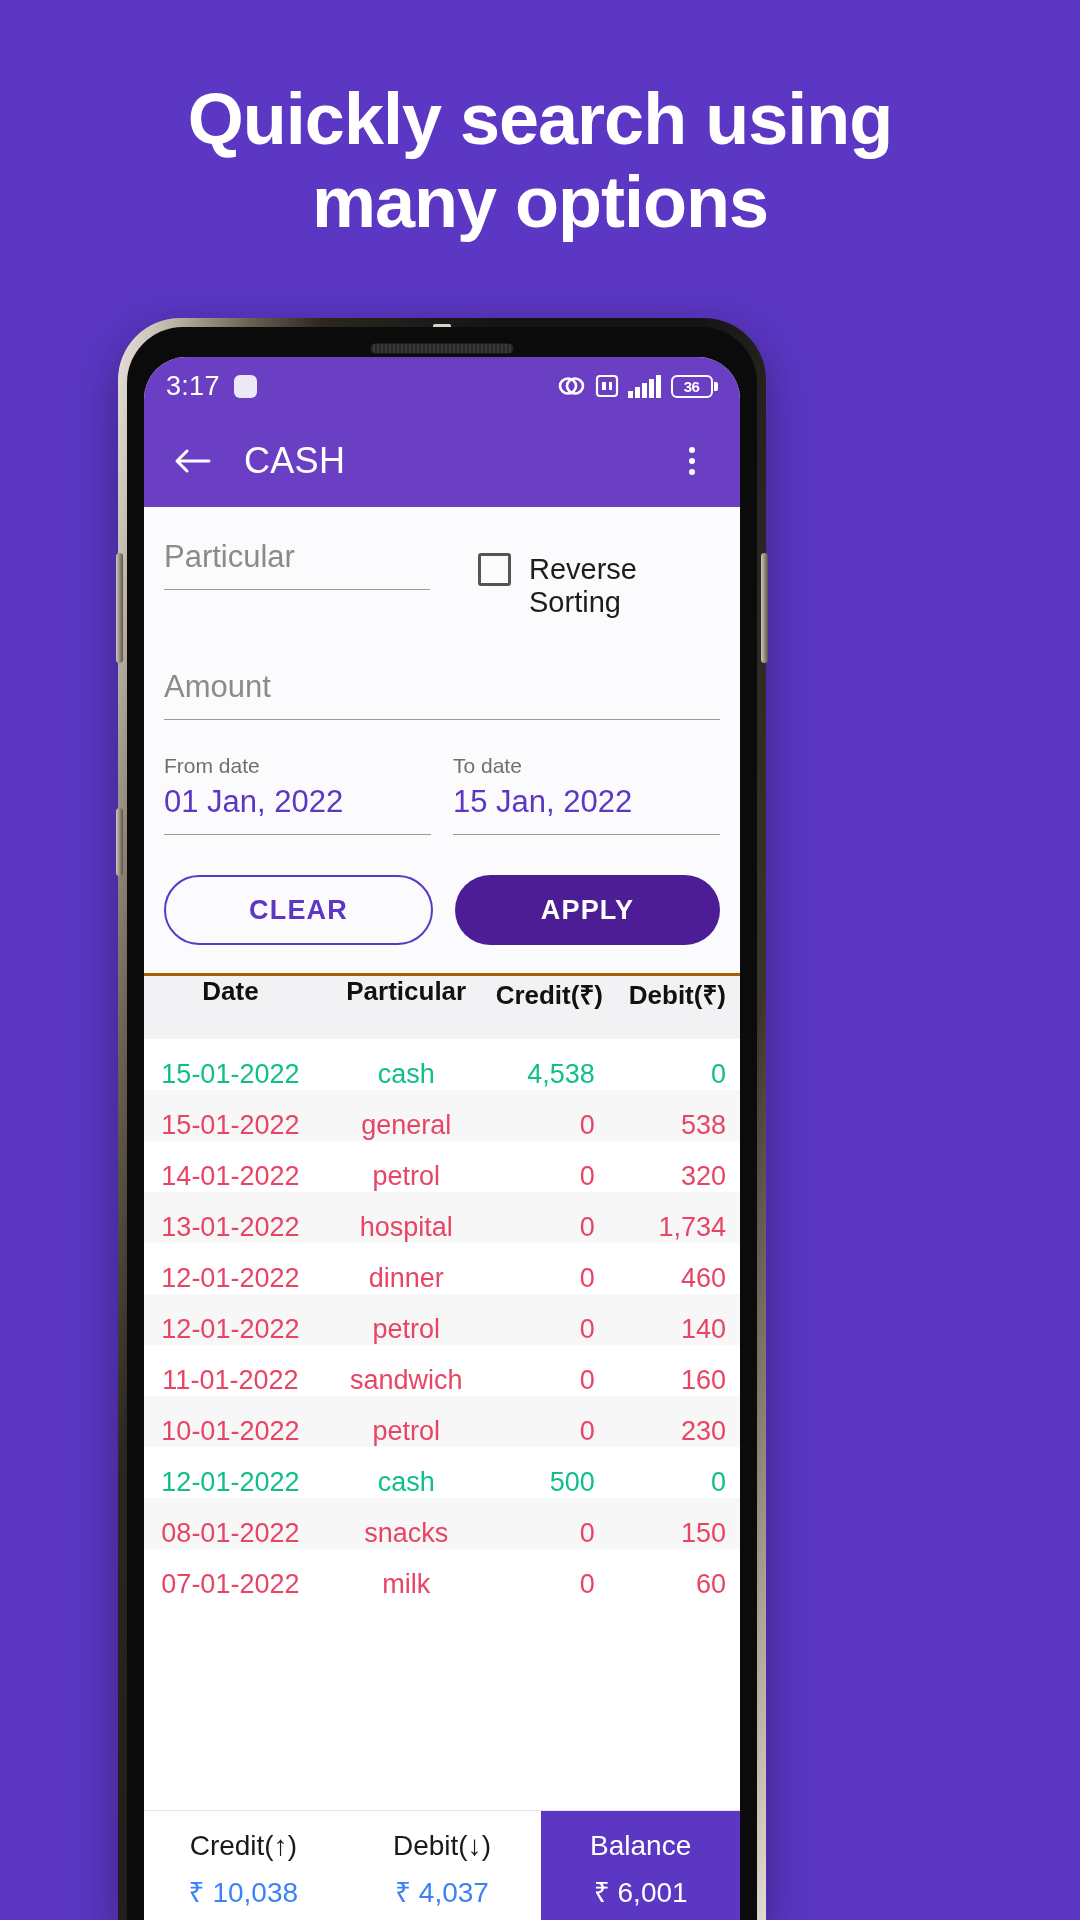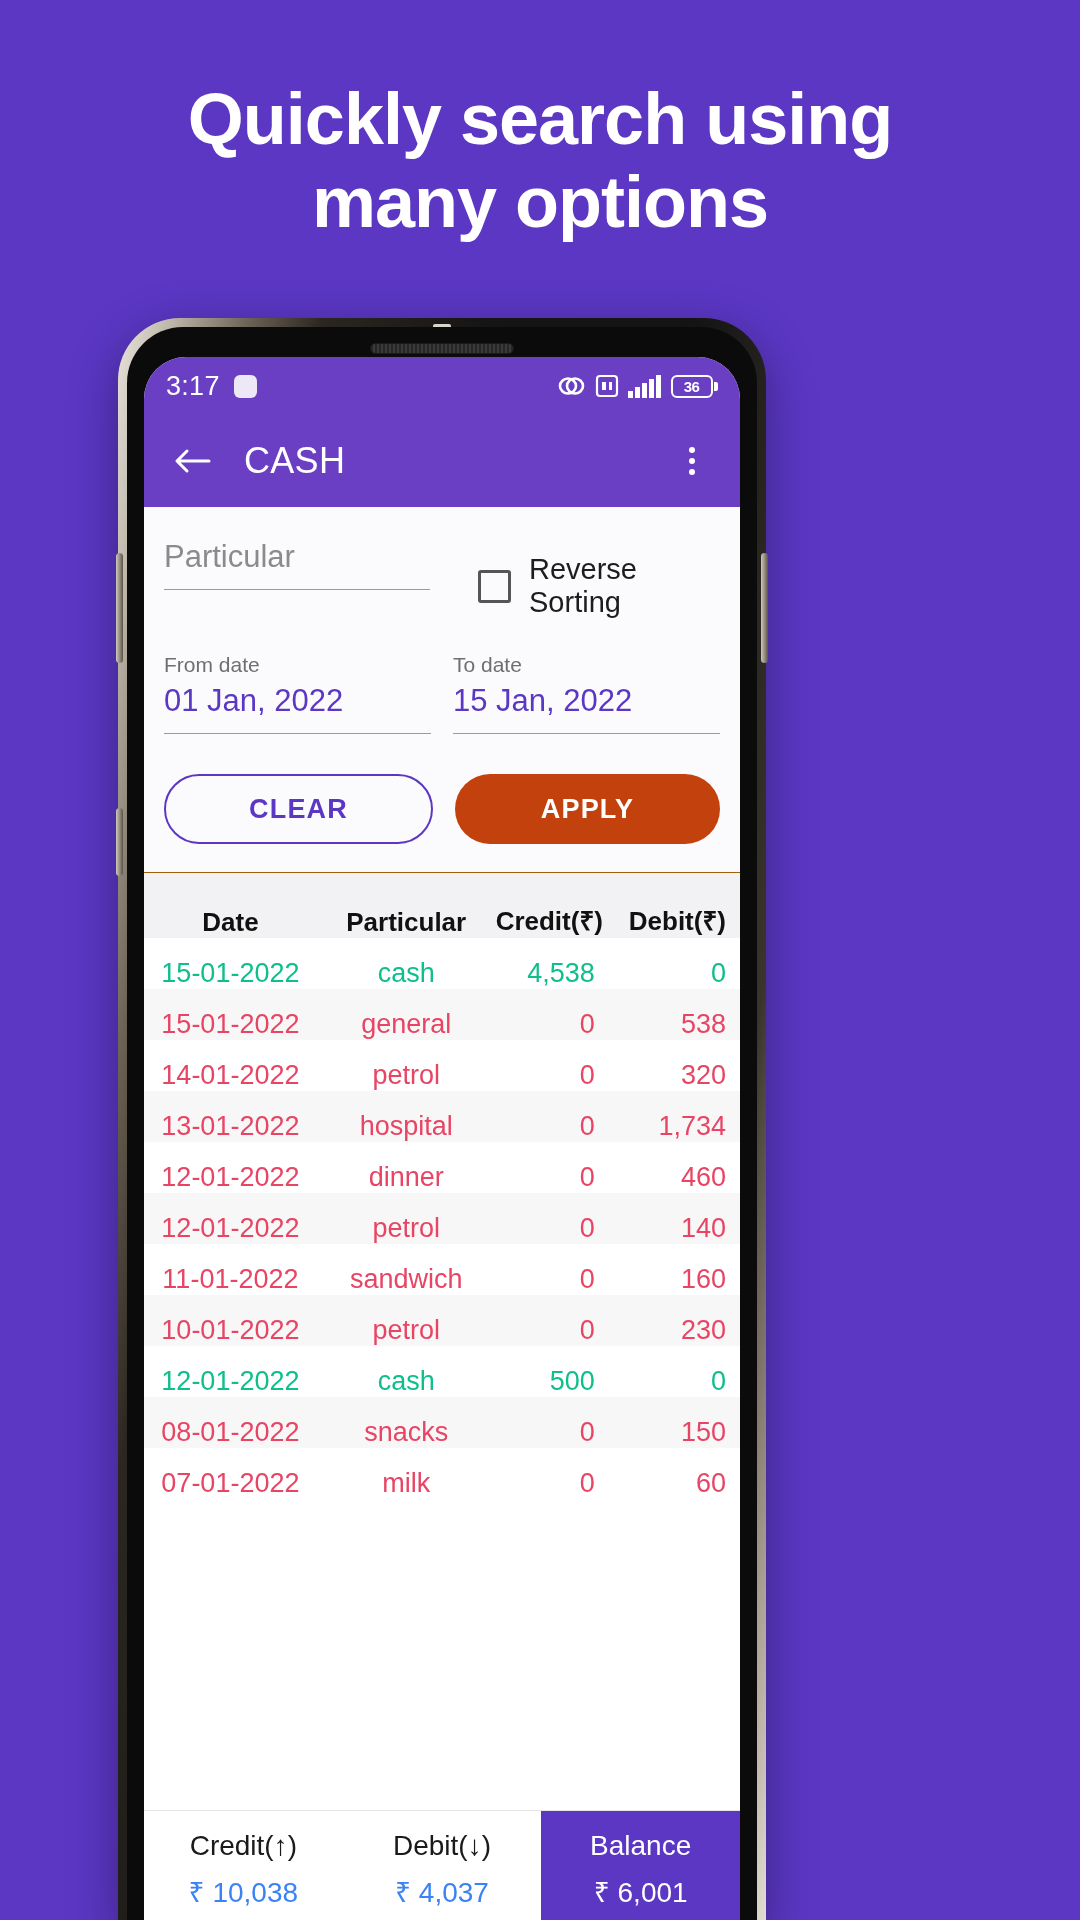--- a/index.html
+++ b/index.html
@@ -132,21 +132,21 @@
     font-size: 21px; color: #6f6f6f; margin-bottom: 4px;
   }
   .field-placeholder {
     font-size: 31px; color: #8b8b8b; padding: 10px 0 8px 0;
   }
   .field-value {
     font-size: 31px; color: #5B37C4; padding: 2px 0 8px 0;
   }
   .reverse-sort {
     flex: 0 0 auto; width: 290px;
-    display: flex; align-items: center;
+    display: flex; align-items: flex-start;
     padding-top: 24px; padding-left: 30px;
     cursor: pointer;
   }
   .checkbox {
     width: 33px; height: 33px; border: 3px solid #555;
     border-radius: 3px; flex: 0 0 auto;
   }
   .reverse-sort span { font-size: 29px; color: #1d1d1d; margin-left: 18px; }
 
   .row-amount { margin-top: 40px; }
@@ -158,30 +158,30 @@
     padding: 40px 0 28px 0;
   }
   .btn {
     flex: 1; height: 70px;
     border-radius: 36px;
     display: flex; align-items: center; justify-content: center;
     font-size: 27px; font-weight: 600; letter-spacing: 1.2px;
     cursor: pointer;
   }
   .btn-clear { border: 2.5px solid #5B37C4; color: #5B37C4; background: #fbfafc; }
-  .btn-apply { background: #c2410c; color: #ffffff; }
+  .btn-apply { background: #4c1d95; color: #ffffff; }
 
   
   .table { flex: 1 1 auto; display: flex; flex-direction: column; background:#fff; overflow: hidden; }
   .thead {
-    display: flex; align-items: flex-end;
+    display: flex; align-items: flex-start;
     height: 66px; flex: 0 0 66px;
     background: #f2f2f4;
     font-size: 26px; font-weight: 700; color: #111;
-    border-top: 1px solid #a16207;
+    border-top: 3px solid #a16207;
   }
   .trow {
     display: flex; align-items: flex-end;
     height: 51px; flex: 0 0 51px;
     font-size: 27px; font-weight: 400;
   }
   .trow.alt { background: #f7f7f8; }
   .c-date { width: 29%; text-align: center; }
   .c-part { width: 30%; text-align: center; }
   .c-cred { width: 21%; text-align: right; padding-right: 26px; }
@@ -278,20 +278,25 @@
           <div class="filter-row">
             <div class="field">
               <div class="field-placeholder">Particular</div>
             </div>
             <div class="reverse-sort">
               <span class="checkbox"></span>
               <span>Reverse Sorting</span>
             </div>
           </div>
 
+          <div class="filter-row row-amount">
+            <div class="field">
+              <div class="field-placeholder">Amount</div>
+            </div>
+          </div>
 
           <div class="row-dates">
             <div class="field">
               <div class="field-label-sm">From date</div>
               <div class="field-value">01 Jan, 2022</div>
             </div>
             <div class="field">
               <div class="field-label-sm">To date</div>
               <div class="field-value">15 Jan, 2022</div>
             </div>

